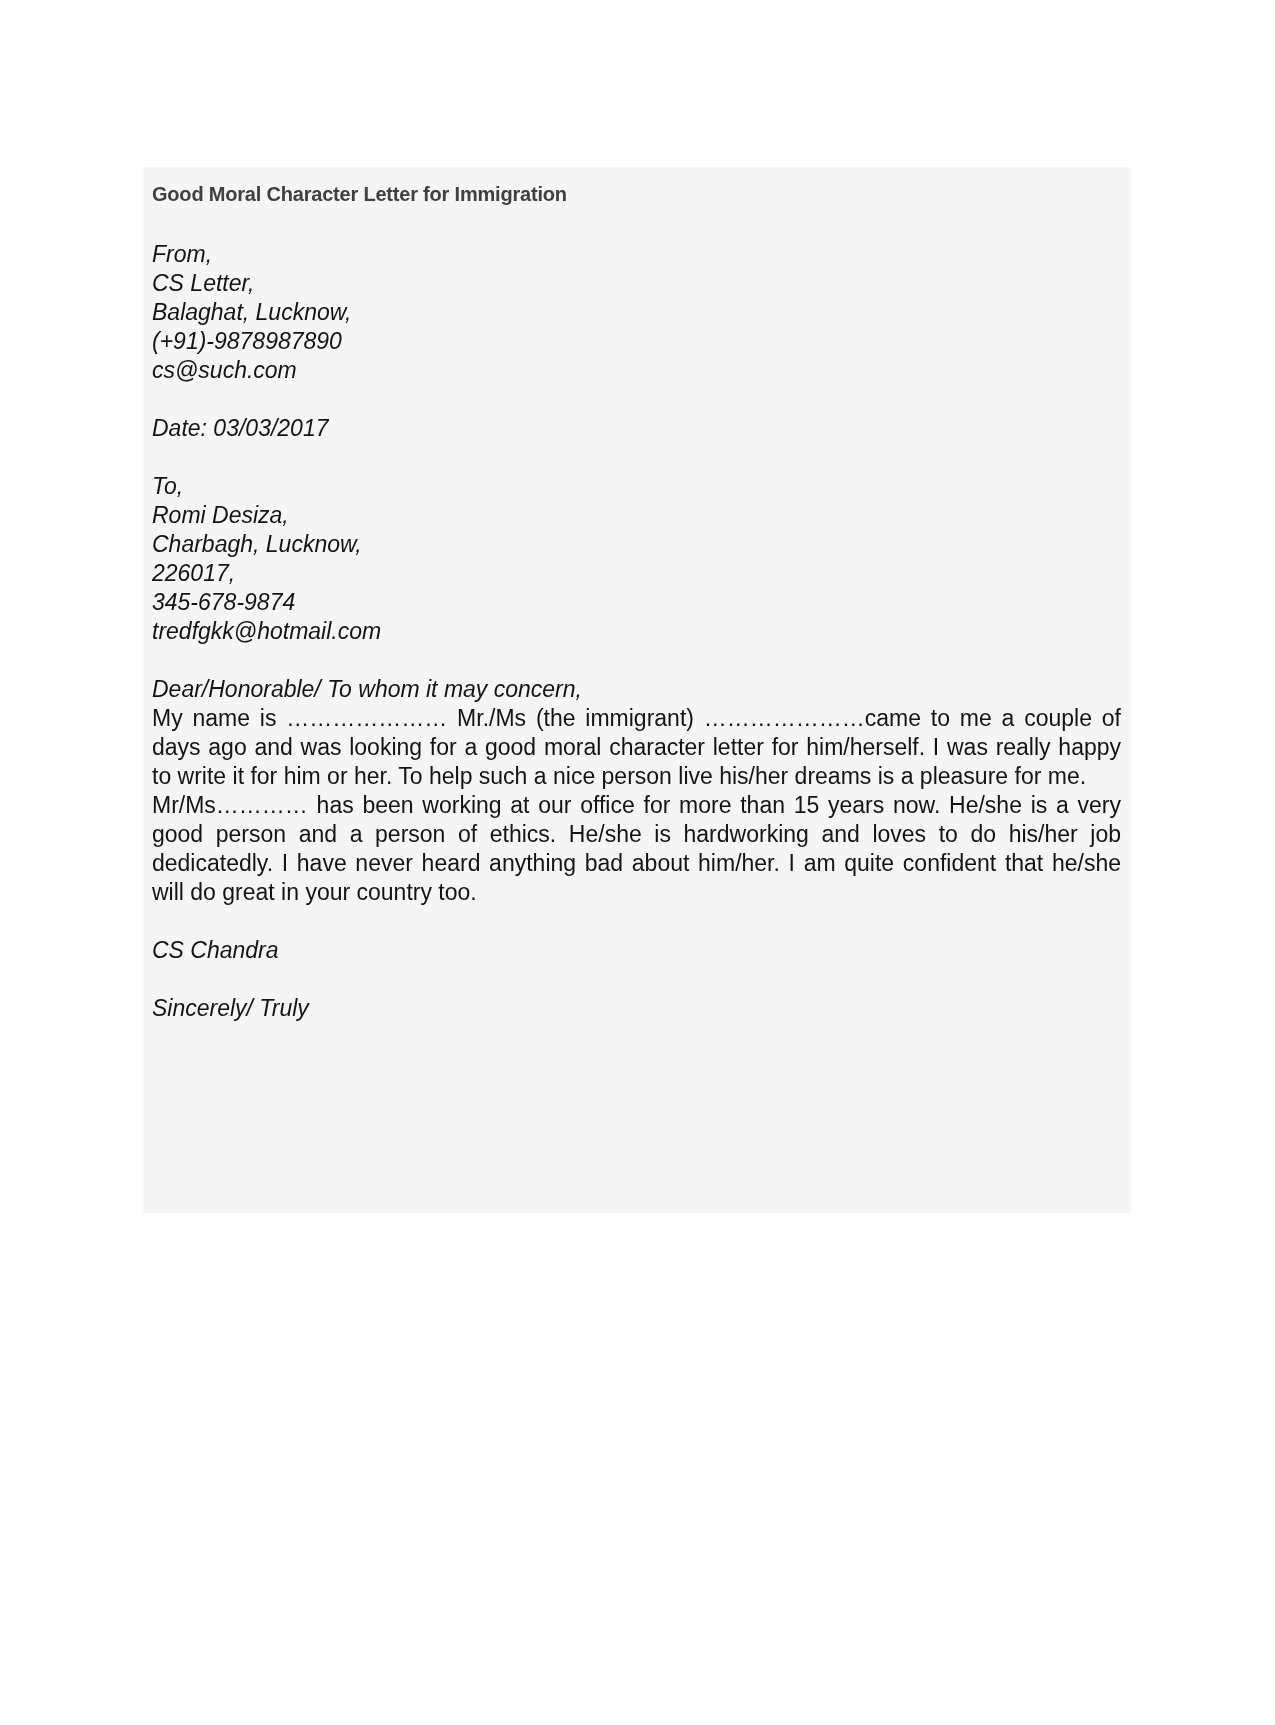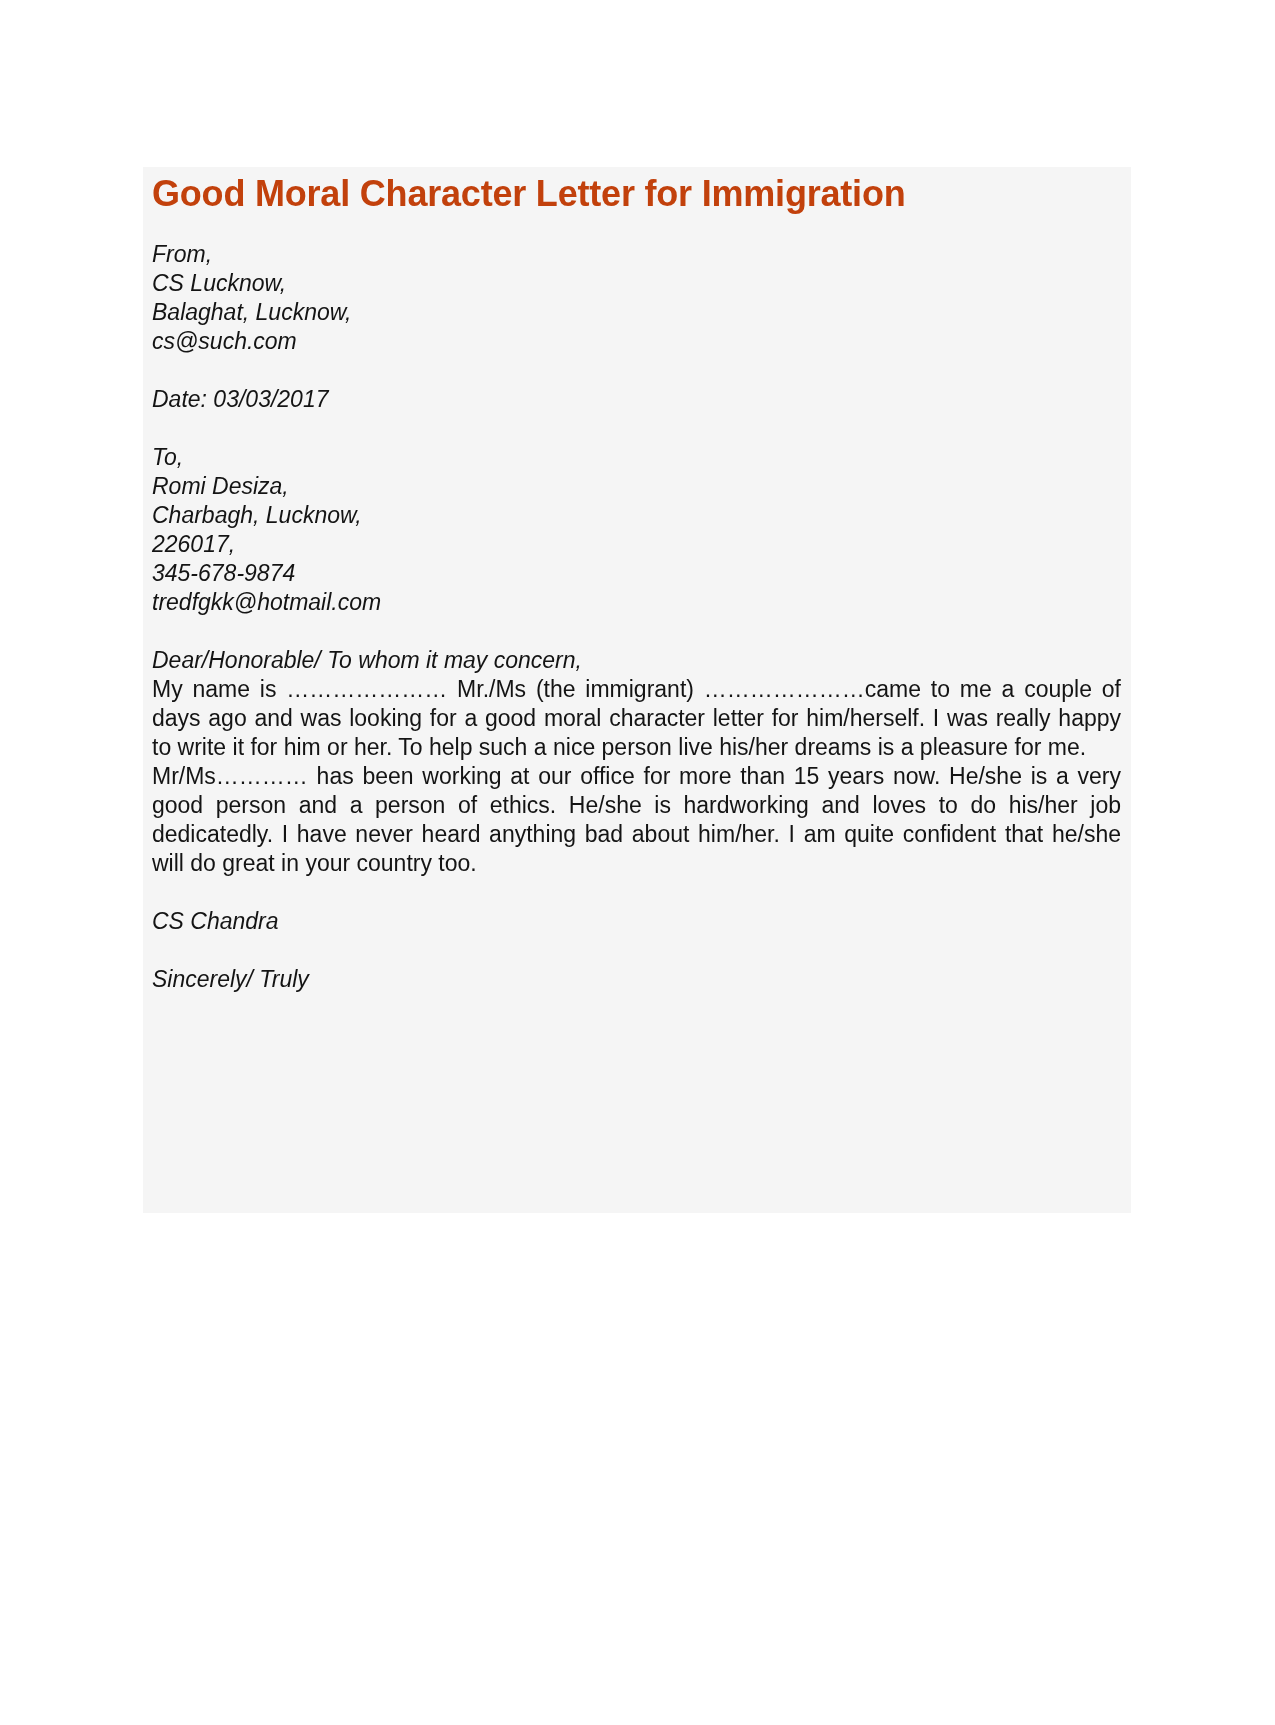--- a/index.html
+++ b/index.html
@@ -21,45 +21,46 @@
     top: 167px;
     width: 988px;
     min-height: 1046px;
     background: #f5f5f5;
     padding: 10px 10px 28px 9px;
     color: #141414;
     font-size: 23px;
     line-height: 29px;
   }
   .letter-title {
-    font-size: 36px;
+    font-size: 20px;
     line-height: 34px;
     font-weight: bold;
     letter-spacing: -0.2px;
-    color: #c2410c;
+    color: #404040;
     margin-bottom: 0;
   }
   .block { margin-top: 29px; font-style: italic; }
   .para {
     text-align: justify;
   }
   .line { display: block; }
 </style>
 </head>
 <body>
 
 <div class="page">
   <div class="letter-panel">
 
     <h1 class="letter-title">Good Moral Character Letter for Immigration</h1>
 
     <div class="block">
       <span class="line">From,</span>
-      <span class="line">CS Lucknow,</span>
+      <span class="line">CS Letter,</span>
       <span class="line">Balaghat, Lucknow,</span>
+      <span class="line">(+91)-9878987890</span>
       <span class="line">cs@such.com</span>
     </div>
 
     <div class="block">
       <span class="line">Date: 03/03/2017</span>
     </div>
 
     <div class="block">
       <span class="line">To,</span>
       <span class="line">Romi Desiza,</span>

